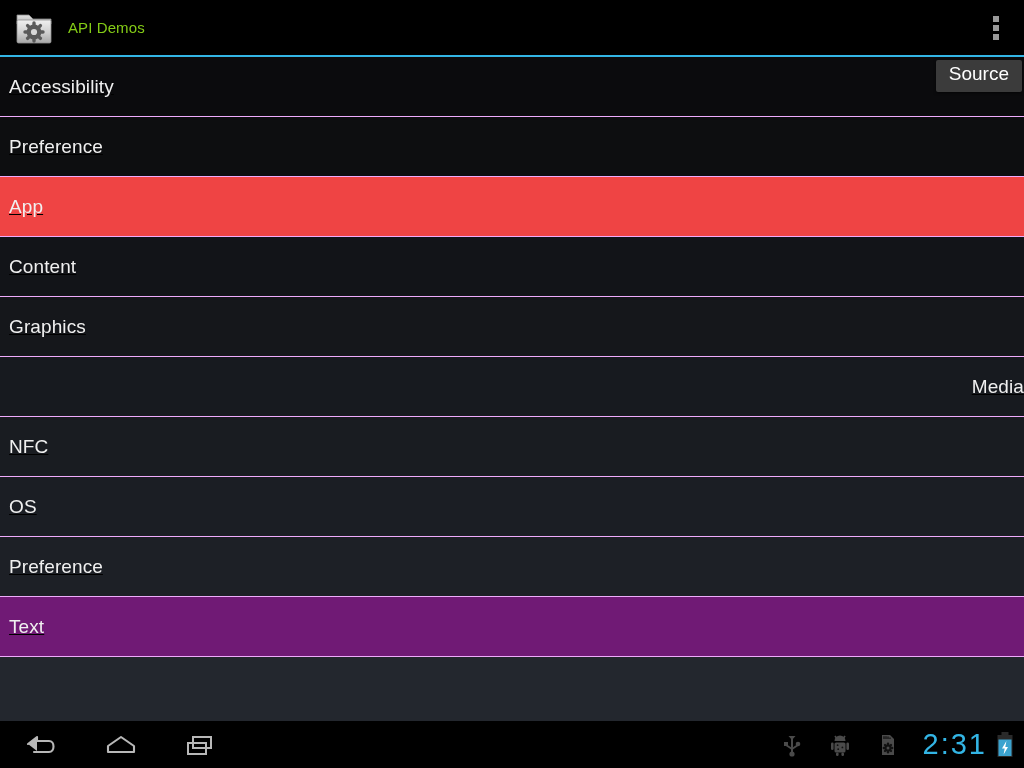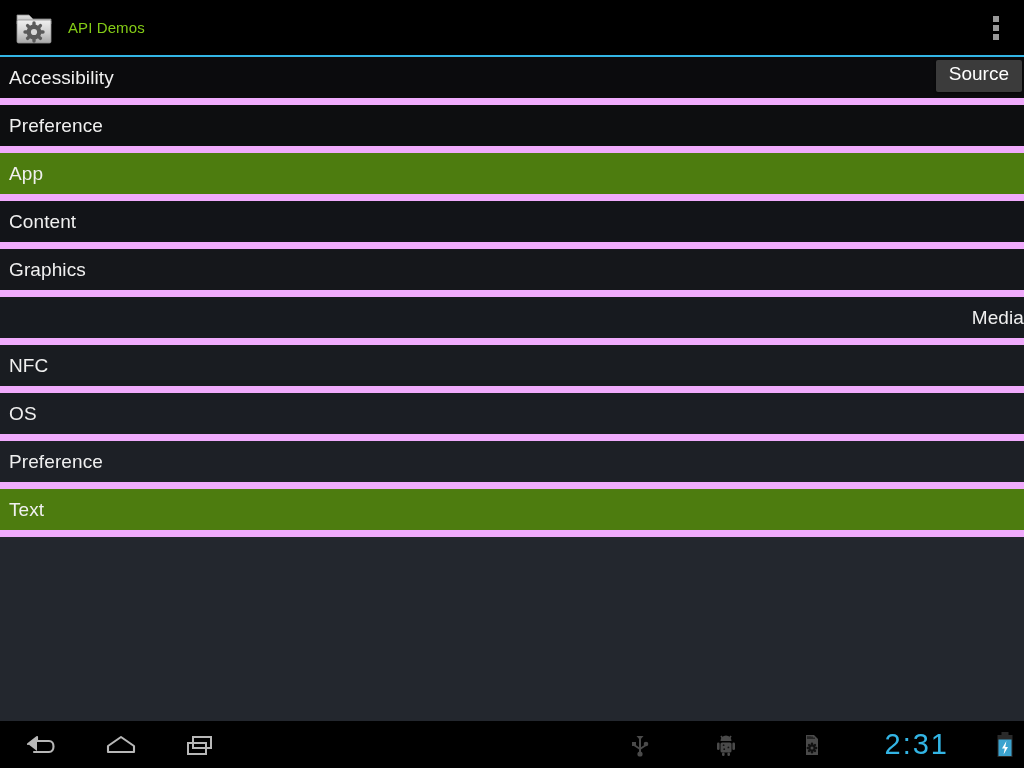--- a/index.html
+++ b/index.html
@@ -75,25 +75,26 @@
   #list {
     position: absolute;
     left: 0; top: 57px;
     width: 1024px;
     height: 664px;
     background: #23272e;
     overflow: hidden;
   }
   .row {
     position: relative;
-    height: 48px;
+    height: 60px;
     display: flex;
     align-items: center;
     box-sizing: border-box;
-    border-bottom: 7px solid #f0abfc;
+    border-bottom: 1px solid #f0abfc;
+    text-decoration: underline;
   }
   .row-label {
     color: #f0f0f0;
     font-size: 19px;
     padding-left: 9px;
     letter-spacing: 0.1px;
   }
 
   
   #source-tooltip {
@@ -129,21 +130,20 @@
   #nav-back  { left: 3px; }
   #nav-home  { left: 82px; }
   #nav-recent{ left: 162px; }
 
   #status-area {
     position: absolute;
     right: 0; top: 0;
     height: 47px;
     display: flex;
     align-items: center;
-    gap: 38px;
   }
   .status-icon {
     width: 26px;
     height: 26px;
     margin-right: 22px;
     display: flex;
     align-items: center;
     justify-content: center;
   }
   #clock {
@@ -207,42 +207,42 @@
 
   <div id="accent-line"></div>
 
   <div id="list">
     <div class="row" style="background:#0b0b0d;">
       <span class="row-label">Accessibility</span>
     </div>
     <div class="row" style="background:#0d0e10;">
       <span class="row-label">Preference</span>
     </div>
-    <div class="row" style="background:#4d7c0f;">
+    <div class="row" style="background:#ef4444;">
       <span class="row-label">App</span>
     </div>
     <div class="row" style="background:#121418;">
       <span class="row-label">Content</span>
     </div>
     <div class="row" style="background:#15171b;">
       <span class="row-label">Graphics</span>
     </div>
     <div class="row" style="background:#171a1f;justify-content:flex-end;">
       <span class="row-label">Media</span>
     </div>
     <div class="row" style="background:#191c21;">
       <span class="row-label">NFC</span>
     </div>
     <div class="row" style="background:#1b1e24;">
       <span class="row-label">OS</span>
     </div>
     <div class="row" style="background:#1d2026;">
       <span class="row-label">Preference</span>
     </div>
-    <div class="row" style="background:#4d7c0f;text-align:right;">
+    <div class="row" style="background:#701a75;text-align:right;">
       <span class="row-label">Text</span>
     </div>
 
     <div id="source-tooltip">Source</div>
   </div>
 
   <div id="nav-bar">
 
     <div class="nav-btn" id="nav-back">
       <svg width="40" height="26" viewBox="0 0 40 26">

